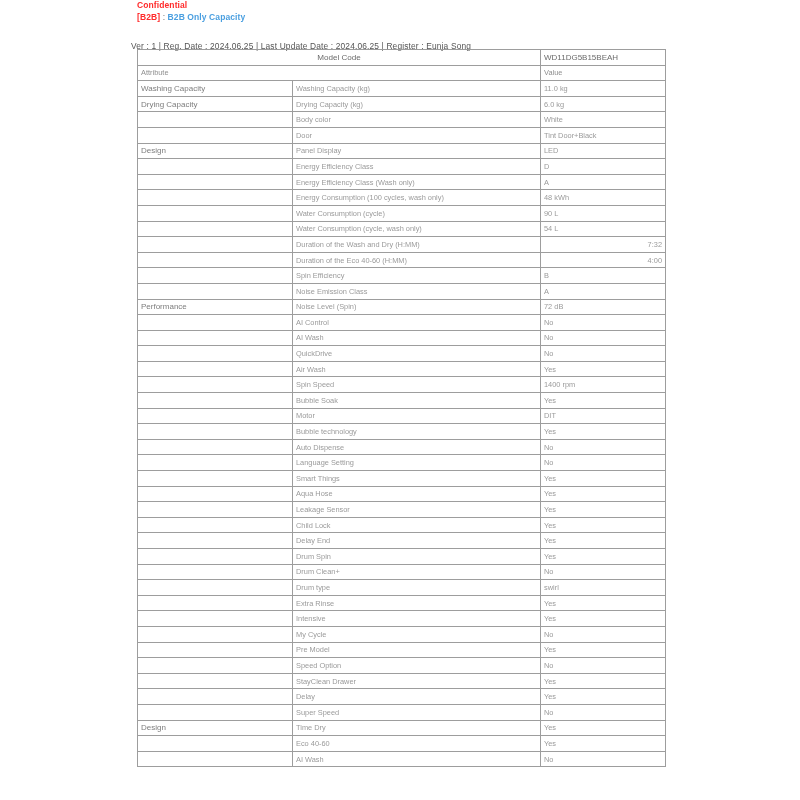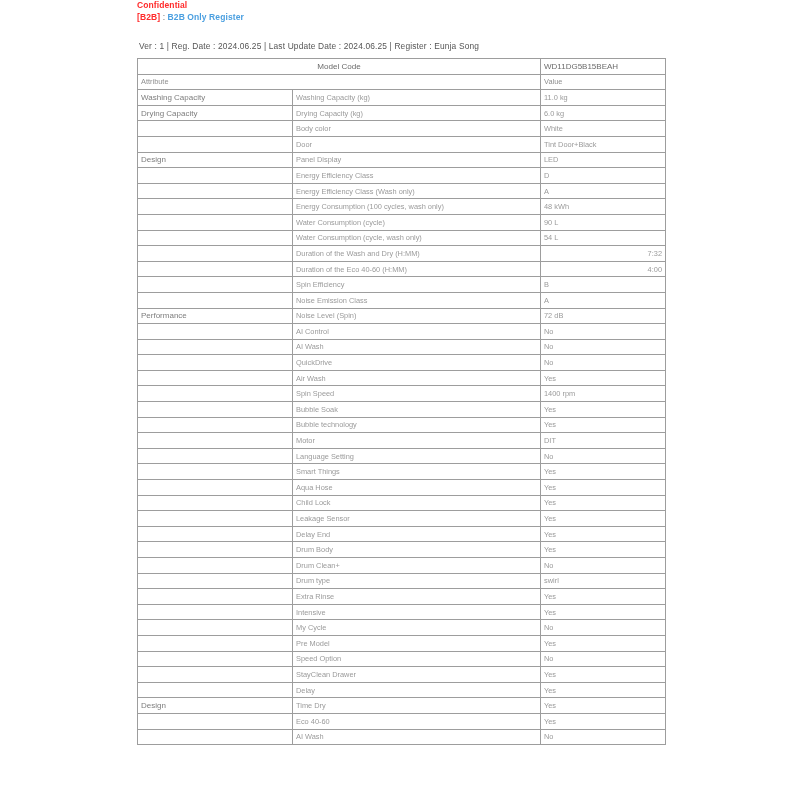--- a/index.html
+++ b/index.html
@@ -40,32 +40,32 @@
     line-height: 12px;
     letter-spacing: 0.1px;
     white-space: nowrap;
   }
   .b2b-tag { color: #ff2a2a; }
   .b2b-sep { color: #6f6f6f; font-weight: normal; }
   .b2b-desc { color: #4a9fe0; }
 
   .meta-line {
     position: absolute;
-    left: 139px;
+    left: 131px;
     top: 41px;
     font-size: 8.4px;
     color: #555555;
     letter-spacing: 0.15px;
     white-space: nowrap;
   }
 
   table.spec {
     position: absolute;
     left: 137px;
-    top: 58px;
+    top: 49px;
     width: 528px;
     border-collapse: collapse;
     table-layout: fixed;
     font-size: 7.4px;
     color: #9a9a9a;
   }
   table.spec col.c-group { width: 155px; }
   table.spec col.c-attr  { width: 248px; }
   table.spec col.c-val   { width: 125px; }
 
@@ -103,21 +103,21 @@
   .attr-head { color: #8f8f8f; }
 </style>
 </head>
 <body>
 
 <div class="page">
 
   <div class="header-block">
     <div class="confidential">Confidential</div>
     <div class="b2b-line">
-      <span class="b2b-tag">[B2B]</span><span class="b2b-sep"> : </span><span class="b2b-desc">B2B Only Register</span>
+      <span class="b2b-tag">[B2B]</span><span class="b2b-sep"> : </span><span class="b2b-desc">B2B Only Capacity</span>
     </div>
   </div>
 
   <div class="meta-line">Ver : 1 | Reg. Date : 2024.06.25 | Last Update Date : 2024.06.25 | Register : Eunja Song</div>
 
   <table class="spec">
     <colgroup>
       <col class="c-group">
       <col class="c-attr">
       <col class="c-val">
@@ -233,61 +233,66 @@
           <td>Spin Speed</td>
           <td>1400 rpm</td>
         </tr>
         <tr>
           <td class="group-cell"></td>
           <td>Bubble Soak</td>
           <td>Yes</td>
         </tr>
         <tr>
           <td class="group-cell"></td>
-          <td>Bubble technology</td>
-          <td>Yes</td>
-        </tr>
-        <tr>
-          <td class="group-cell"></td>
           <td>Motor</td>
           <td>DIT</td>
         </tr>
         <tr>
           <td class="group-cell"></td>
+          <td>Bubble technology</td>
+          <td>Yes</td>
+        </tr>
+        <tr>
+          <td class="group-cell"></td>
+          <td>Auto Dispense</td>
+          <td>No</td>
+        </tr>
+        <tr>
+          <td class="group-cell"></td>
           <td>Language Setting</td>
           <td>No</td>
         </tr>
         <tr>
           <td class="group-cell"></td>
           <td>Smart Things</td>
           <td>Yes</td>
         </tr>
         <tr>
           <td class="group-cell"></td>
           <td>Aqua Hose</td>
           <td>Yes</td>
         </tr>
         <tr>
           <td class="group-cell"></td>
+          <td>Leakage Sensor</td>
+          <td>Yes</td>
+        </tr>
+        <tr>
+          <td class="group-cell"></td>
           <td>Child Lock</td>
           <td>Yes</td>
         </tr>
         <tr>
           <td class="group-cell"></td>
-          <td>Leakage Sensor</td>
-          <td>Yes</td>
-        </tr>
-        <tr>
-          <td class="group-cell"></td>
           <td>Delay End</td>
           <td>Yes</td>
         </tr>
         <tr>
           <td class="group-cell"></td>
-          <td>Drum Body</td>
+          <td>Drum Spin</td>
           <td>Yes</td>
         </tr>
         <tr>
           <td class="group-cell"></td>
           <td>Drum Clean+</td>
           <td>No</td>
         </tr>
         <tr>
           <td class="group-cell"></td>
           <td>Drum type</td>
@@ -322,20 +327,25 @@
           <td class="group-cell"></td>
           <td>StayClean Drawer</td>
           <td>Yes</td>
         </tr>
         <tr>
           <td class="group-cell"></td>
           <td>Delay</td>
           <td>Yes</td>
         </tr>
         <tr>
+          <td class="group-cell"></td>
+          <td>Super Speed</td>
+          <td>No</td>
+        </tr>
+        <tr>
           <td class="group-cell">Design</td>
           <td>Time Dry</td>
           <td>Yes</td>
         </tr>
         <tr>
           <td class="group-cell"></td>
           <td>Eco 40-60</td>
           <td>Yes</td>
         </tr>
         <tr>

